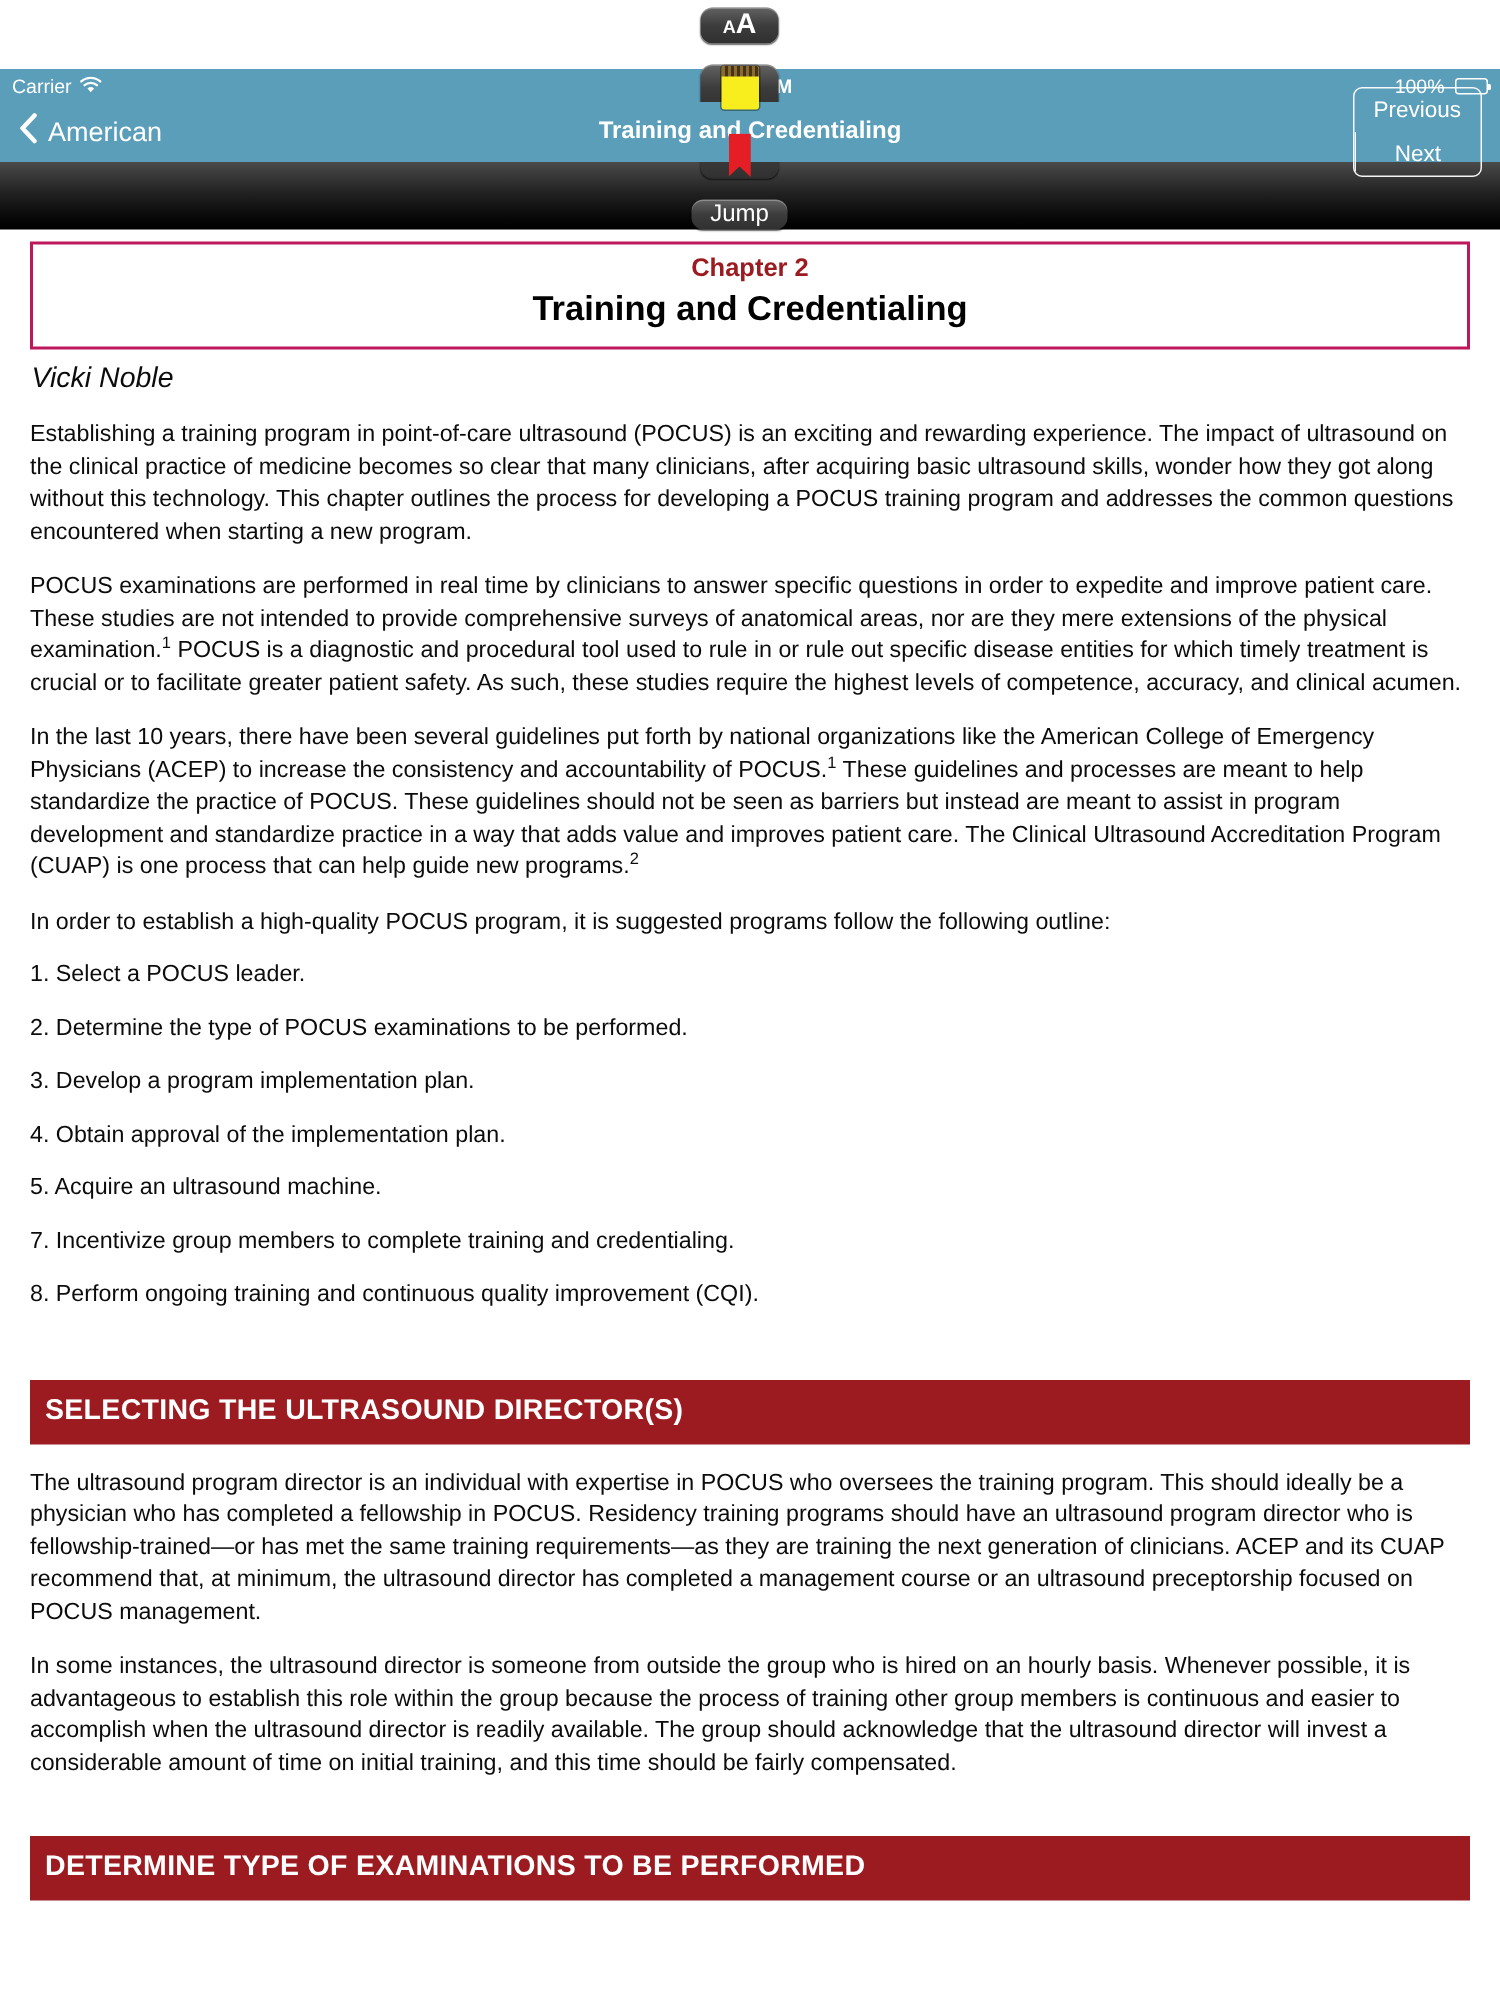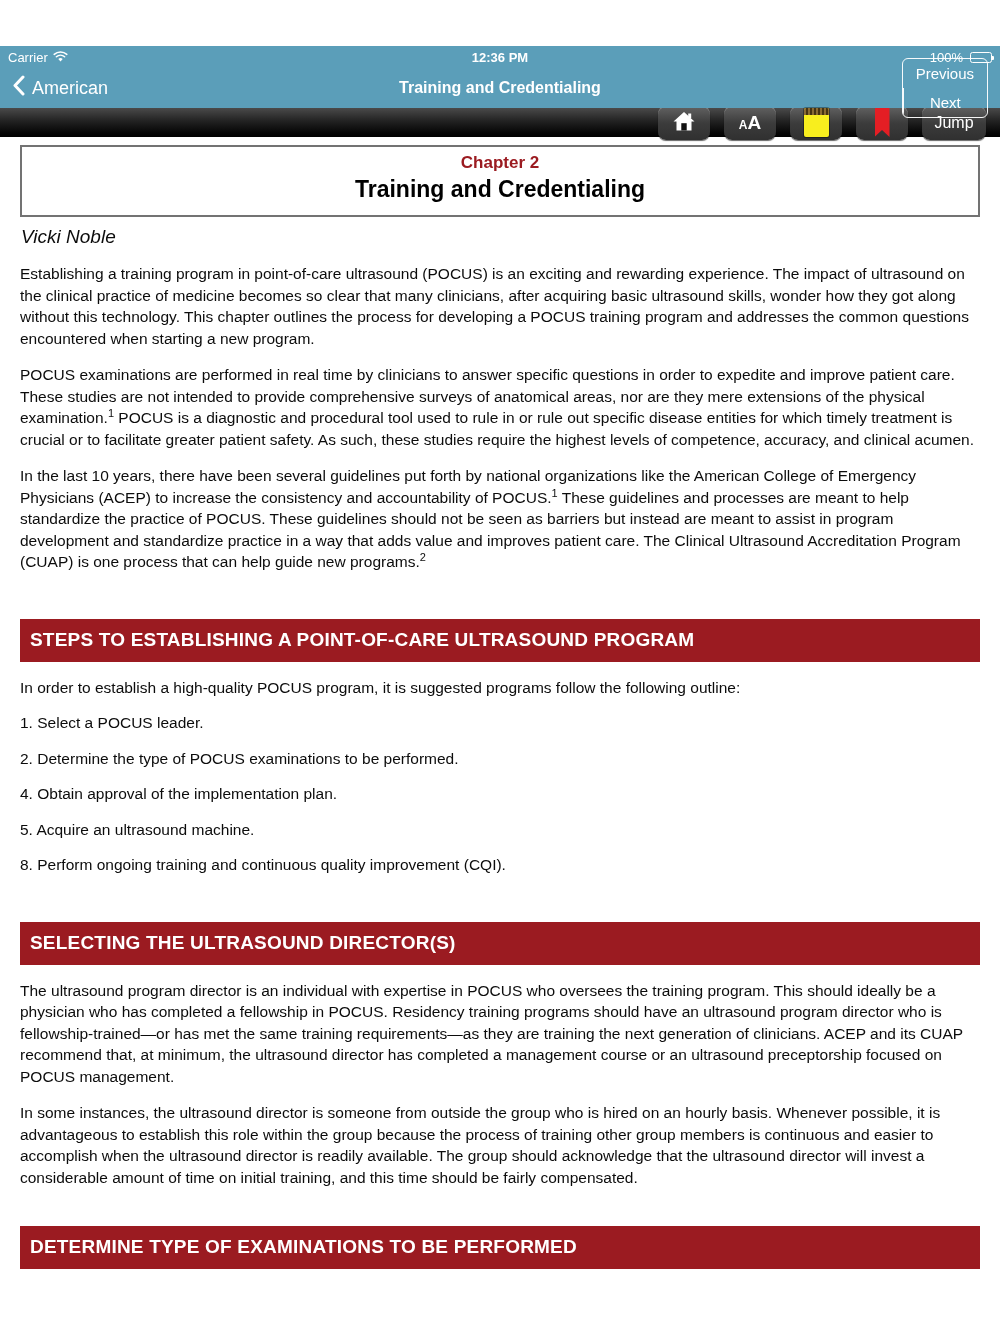--- a/index.html
+++ b/index.html
@@ -40,24 +40,24 @@
     border: 1.5px solid rgba(255,255,255,0.95); border-radius: 6px; overflow: hidden; flex-direction: column;
   }
   .nav-seg button {
     background: transparent; border: none; color: #fff;
     font-family: inherit; font-size: 15px; padding: 6px 13px; cursor: pointer;
   }
   .nav-seg button + button { border-left: 1.5px solid rgba(255,255,255,0.95); }
 
   
   .toolbar {
-    height: 29px;
+    height: 45px;
     background: linear-gradient(#4a4a4a, #222 45%, #060606 85%, #000);
     display: flex; align-items: center; justify-content: flex-end;
-    gap: 14px; padding-right: 14px;
+    gap: 14px; padding-right: 14px; flex-direction: column;
   }
   .tb-btn {
     width: 52px; height: 34px; border: none; border-radius: 8px;
     background: linear-gradient(#636363, #3c3c3c 50%, #303030);
     box-shadow: inset 0 1px 0 rgba(255,255,255,0.28), 0 1px 1px rgba(0,0,0,0.6);
     display: flex; align-items: center; justify-content: center;
     cursor: pointer; color: #fff; font-family: inherit;
   }
   .tb-btn.jump { width: 64px; font-size: 16px; font-weight: normal; }
   .fontsize-glyph .small-a { font-size: 12px; font-weight: bold; }
@@ -69,21 +69,21 @@
     border-radius: 2px 2px 0 0;
   }
   .bookmark {
     width: 15px; height: 29px; background: #E41E24;
     clip-path: polygon(0 0, 100% 0, 100% 100%, 50% 76%, 0 100%);
   }
 
   
   .content { padding: 6px 20px 0 20px; color: #0c0c0c; }
   .chapter-box {
-    border: 2px solid #737373; text-align: center;
+    border: 2px solid #be185d; text-align: center;
     padding: 6px 10px 12px; margin-top: 2px;
   }
   .chapter-label { color: #9B1B21; font-weight: bold; font-size: 17px; }
   .chapter-title { font-size: 23px; font-weight: bold; margin: 3px 0 0; color: #000; }
   .author { font-style: italic; font-size: 19px; margin: 9px 0 0 1px; }
 
   p.body { font-size: 15.5px; line-height: 21.5px; margin: 15px 0 0; }
   sup.fn { font-size: 11px; line-height: 0; cursor: pointer; }
 
   .banner {
@@ -165,26 +165,27 @@
       <div class="chapter-title">Training and Credentialing</div>
     </div>
     <div class="author">Vicki Noble</div>
 
     <p class="body"><span>Establishing a training program in point-of-care ultrasound (POCUS) is an exciting and rewarding experience. The impact of ultrasound on the clinical practice of medicine becomes so clear that many clinicians, after acquiring basic ultrasound skills, wonder how they got along without this technology. This chapter outlines the process for developing a POCUS training program and addresses the common questions encountered when starting a new program.</span></p>
 
     <p class="body"><span>POCUS examinations are performed in real time by clinicians to answer specific questions in order to expedite and improve patient care. These studies are not intended to provide comprehensive surveys of anatomical areas, nor are they mere extensions of the physical examination.</span><sup class="fn">1</sup><span> POCUS is a diagnostic and procedural tool used to rule in or rule out specific disease entities for which timely treatment is crucial or to facilitate greater patient safety. As such, these studies require the highest levels of competence, accuracy, and clinical acumen.</span></p>
 
     <p class="body"><span>In the last 10 years, there have been several guidelines put forth by national organizations like the American College of Emergency Physicians (ACEP) to increase the consistency and accountability of POCUS.</span><sup class="fn">1</sup><span> These guidelines and processes are meant to help standardize the practice of POCUS. These guidelines should not be seen as barriers but instead are meant to assist in program development and standardize practice in a way that adds value and improves patient care. The Clinical Ultrasound Accreditation Program (CUAP) is one process that can help guide new programs.</span><sup class="fn">2</sup></p>
 
-    <div class="banner">STEPS TO ESTABLISHING A POINT-OF-CARE ULTRASOUND PROGRAM</div>
     <p class="body">In order to establish a high-quality POCUS program, it is suggested programs follow the following outline:</p>
     <div class="step">1. Select a POCUS leader.</div>
     <div class="step">2. Determine the type of POCUS examinations to be performed.</div>
+    <div class="step">3. Develop a program implementation plan.</div>
     <div class="step">4. Obtain approval of the implementation plan.</div>
     <div class="step">5. Acquire an ultrasound machine.</div>
+    <div class="step">7. Incentivize group members to complete training and credentialing.</div>
     <div class="step">8. Perform ongoing training and continuous quality improvement (CQI).</div>
 
     <div class="banner">SELECTING THE ULTRASOUND DIRECTOR(S)</div>
     <p class="body">The ultrasound program director is an individual with expertise in POCUS who oversees the training program. This should ideally be a physician who has completed a fellowship in POCUS. Residency training programs should have an ultrasound program director who is fellowship-trained—or has met the same training requirements—as they are training the next generation of clinicians. ACEP and its CUAP recommend that, at minimum, the ultrasound director has completed a management course or an ultrasound preceptorship focused on POCUS management.</p>
     <p class="body">In some instances, the ultrasound director is someone from outside the group who is hired on an hourly basis. Whenever possible, it is advantageous to establish this role within the group because the process of training other group members is continuous and easier to accomplish when the ultrasound director is readily available. The group should acknowledge that the ultrasound director will invest a considerable amount of time on initial training, and this time should be fairly compensated.</p>
 
     <div class="banner tight">DETERMINE TYPE OF EXAMINATIONS TO BE PERFORMED</div>
 
   </div>
 </div>

